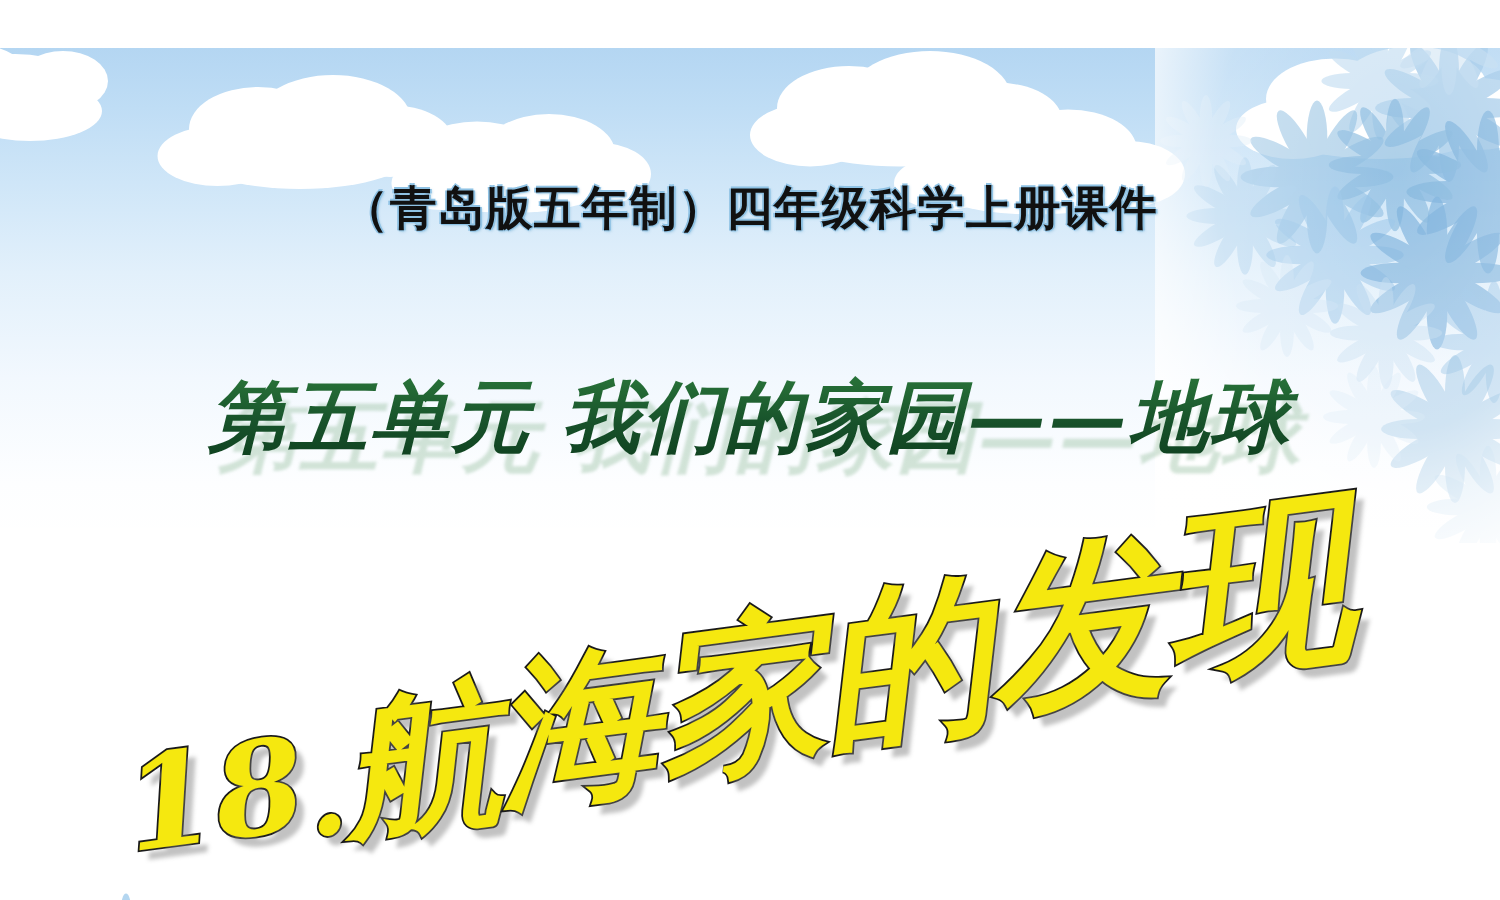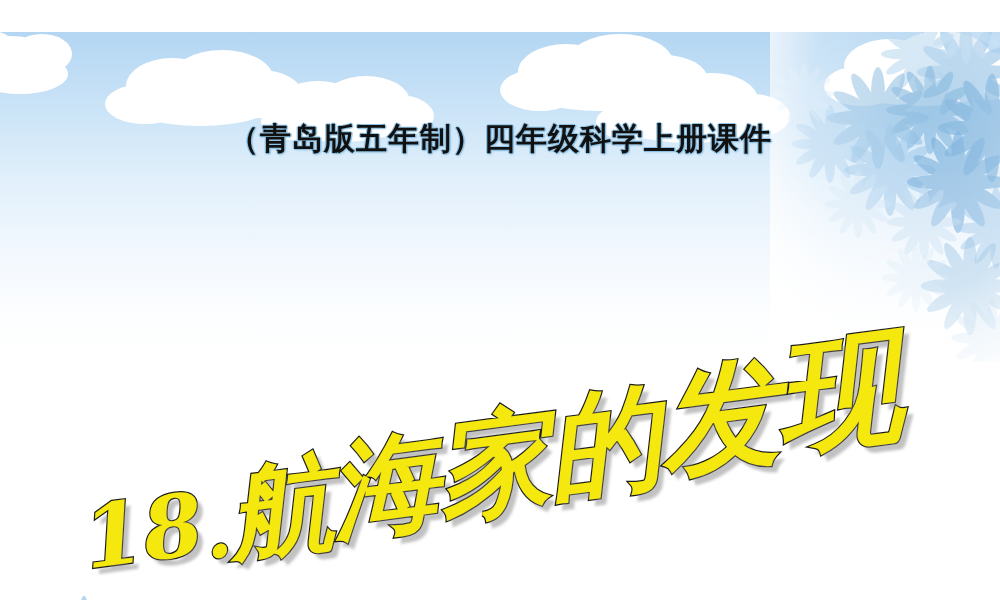--- a/index.html
+++ b/index.html
@@ -289,18 +289,22 @@
       <ellipse cx="0" cy="-14" rx="4.2" ry="14" transform="rotate(108)"></ellipse>
       <ellipse cx="0" cy="-14" rx="4.2" ry="14" transform="rotate(-108)"></ellipse>
       <circle cx="0" cy="0" r="4.5"></circle>
     </g>
   </svg>
 
   <div class="bottom-ellipse"></div>
 
   <div class="subtitle">（青岛版五年制）四年级科学上册课件</div>
 
+  <div class="unit-wrap">
+    <div class="unit-line shadow">第五单元 我们的家园——地球</div>
+    <div class="unit-line main">第五单元 我们的家园——地球</div>
+  </div>
 
   <div class="title-wrap">
     <div class="title-row" id="title-row"><span class="title-char c0">1</span><span class="title-char c1">8</span><span class="title-char c2">.</span><span class="title-char c3">航</span><span class="title-char c4">海</span><span class="title-char c5">家</span><span class="title-char c6">的</span><span class="title-char c7">发</span><span class="title-char c8">现</span></div>
   </div>
 
 </div>
 
 </body></html>

